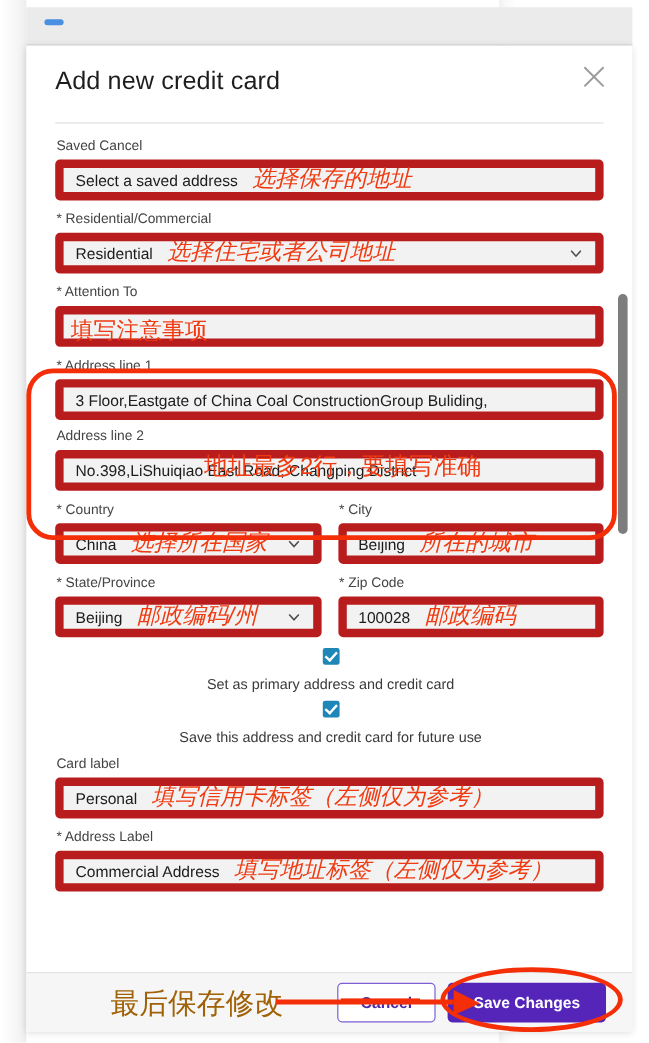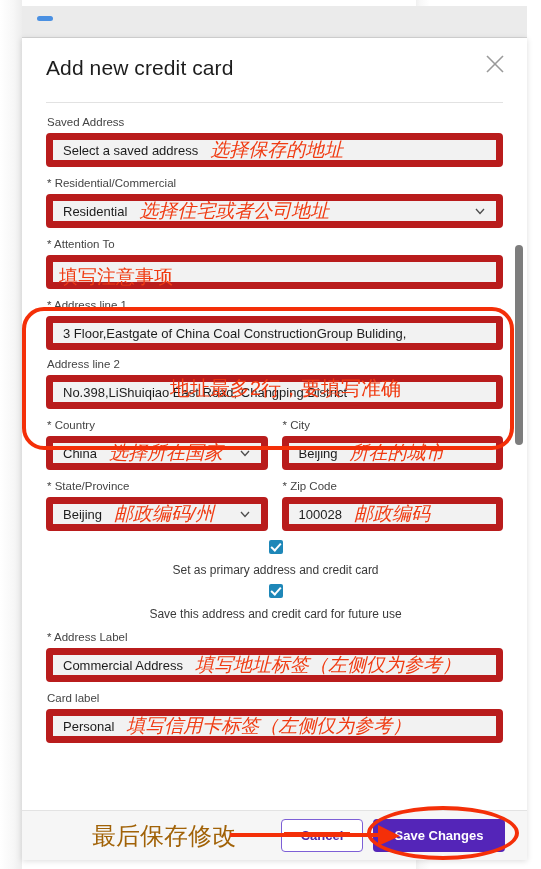--- a/index.html
+++ b/index.html
@@ -274,21 +274,21 @@
           <line x1="4" y1="4" x2="20" y2="20" stroke="#9a9a9a" stroke-width="1.6"></line>
           <line x1="20" y1="4" x2="4" y2="20" stroke="#9a9a9a" stroke-width="1.6"></line>
         </svg>
       </div>
     </div>
     <div class="header-rule"></div>
 
     <div class="modal-body">
 
       <div class="field-block">
-        <div class="field-label">Saved Address</div>
+        <div class="field-label">Saved Cancel</div>
         <div class="field-box">
           <span class="field-value">Select a saved address</span>
           <span class="ann ann-in-field">选择保存的地址</span>
         </div>
       </div>
 
       <div class="field-block">
         <div class="field-label req">Residential/Commercial</div>
         <div class="field-box">
           <span class="field-value">Residential</span>
@@ -370,32 +370,32 @@
       <div class="cb-row">
         <span class="cb"></span>
         <span class="cb-label">Set as primary address and credit card</span>
       </div>
       <div class="cb-row" style="margin-bottom:9px;">
         <span class="cb"></span>
         <span class="cb-label">Save this address and credit card for future use</span>
       </div>
 
       <div class="field-block">
+        <div class="field-label">Card label</div>
+        <div class="field-box">
+          <span class="field-value">Personal</span>
+          <span class="ann ann-in-field">填写信用卡标签（左侧仅为参考）</span>
+        </div>
+      </div>
+
+      <div class="field-block">
         <div class="field-label req">Address Label</div>
         <div class="field-box">
           <span class="field-value">Commercial Address</span>
           <span class="ann ann-in-field">填写地址标签（左侧仅为参考）</span>
-        </div>
-      </div>
-
-      <div class="field-block">
-        <div class="field-label">Card label</div>
-        <div class="field-box">
-          <span class="field-value">Personal</span>
-          <span class="ann ann-in-field">填写信用卡标签（左侧仅为参考）</span>
         </div>
       </div>
 
       <div class="scroll-track">
         <div class="scroll-thumb"></div>
       </div>
     </div>
 
     <div class="modal-footer">
       <button class="btn-cancel">Cancel</button>

